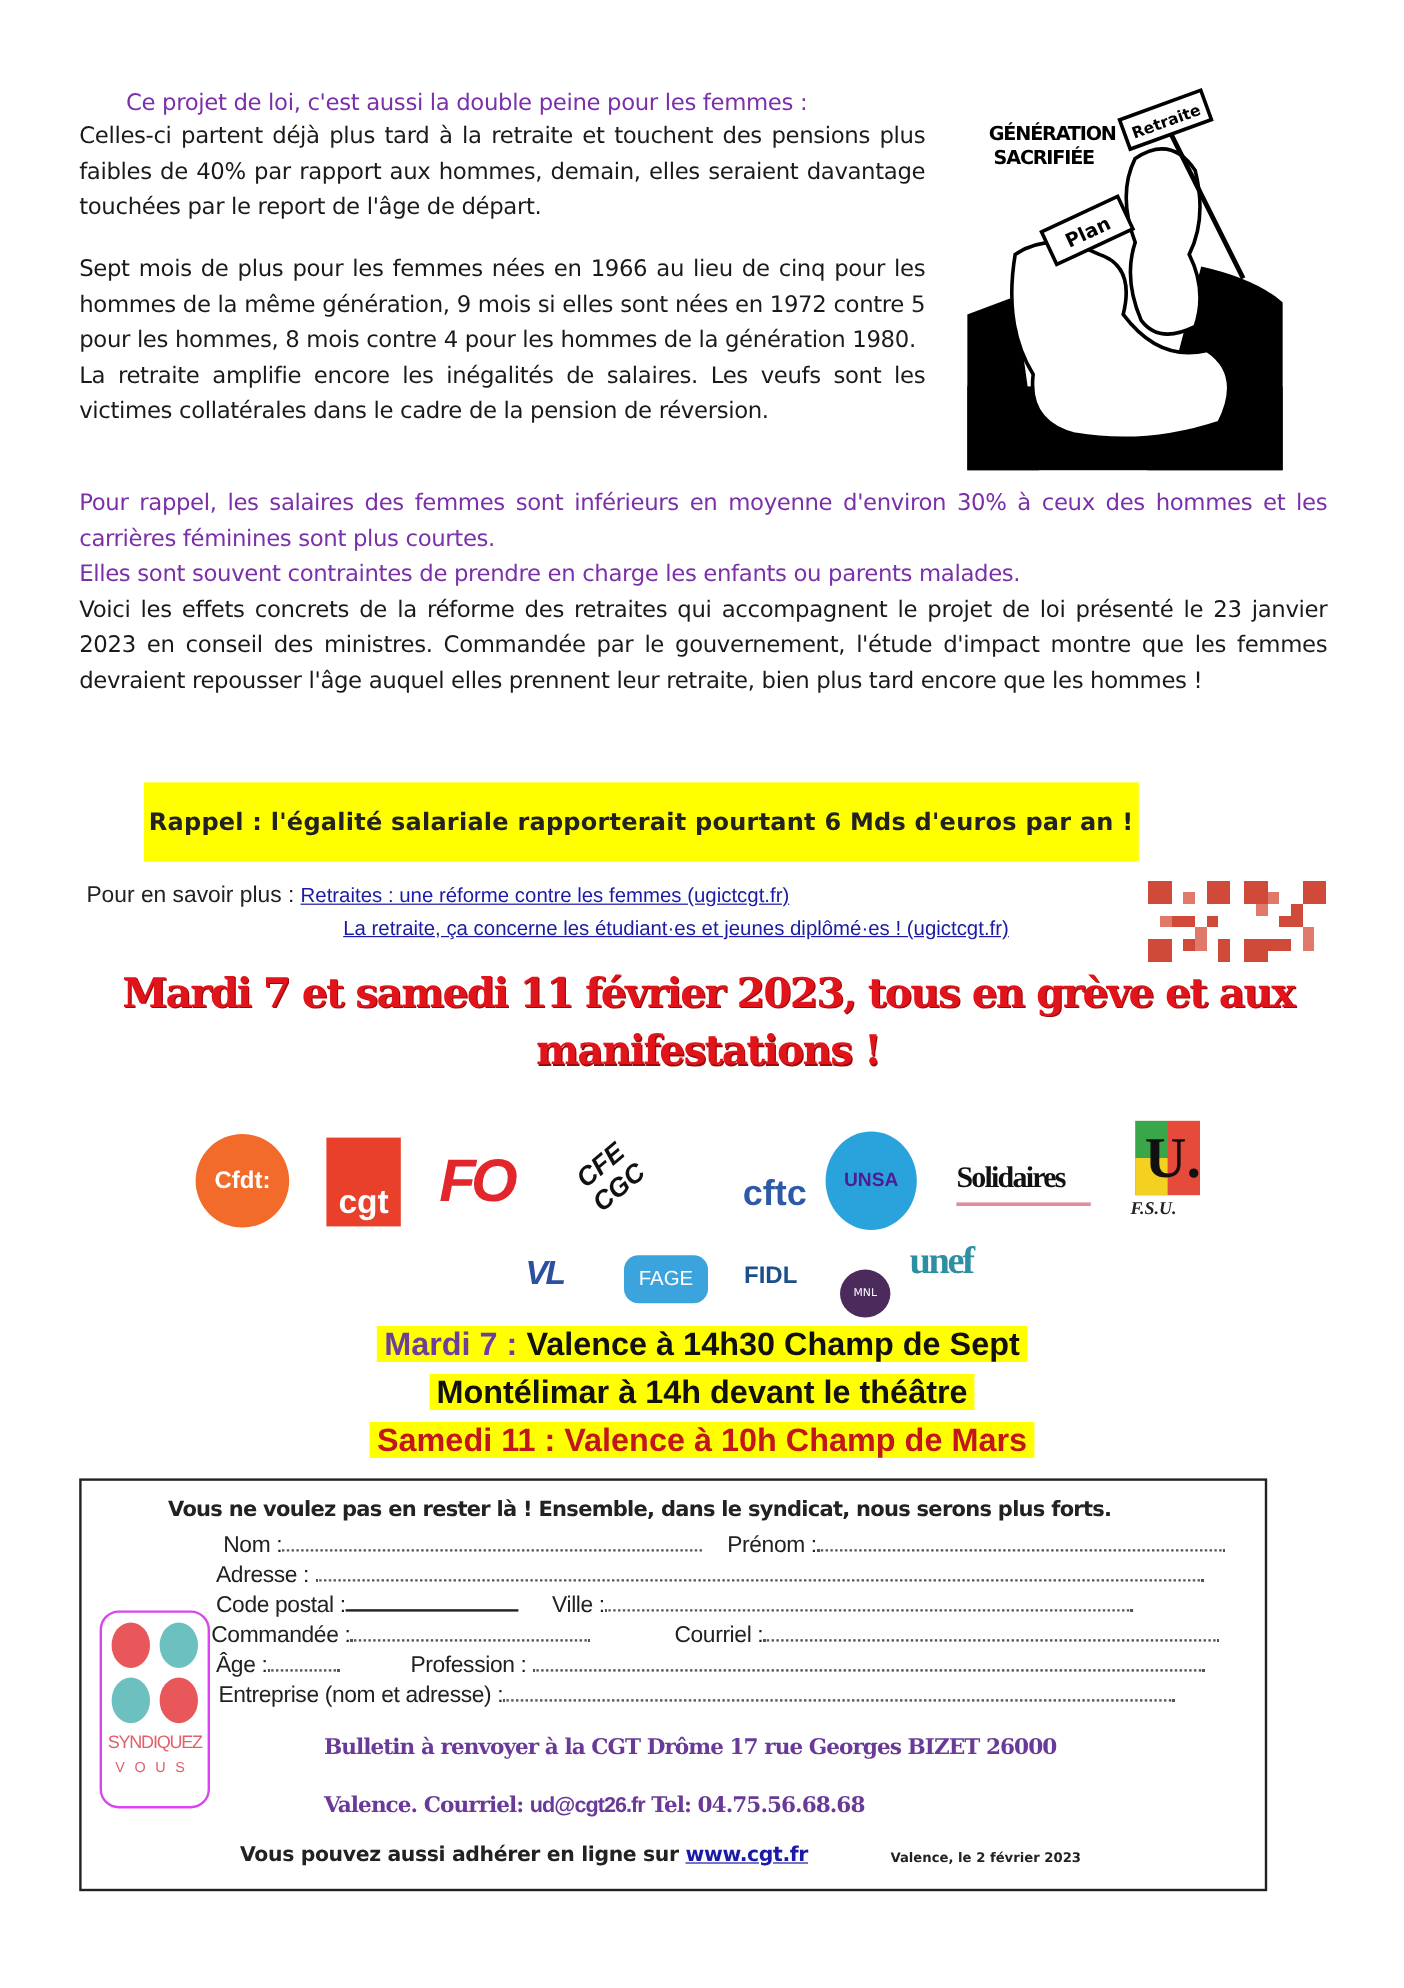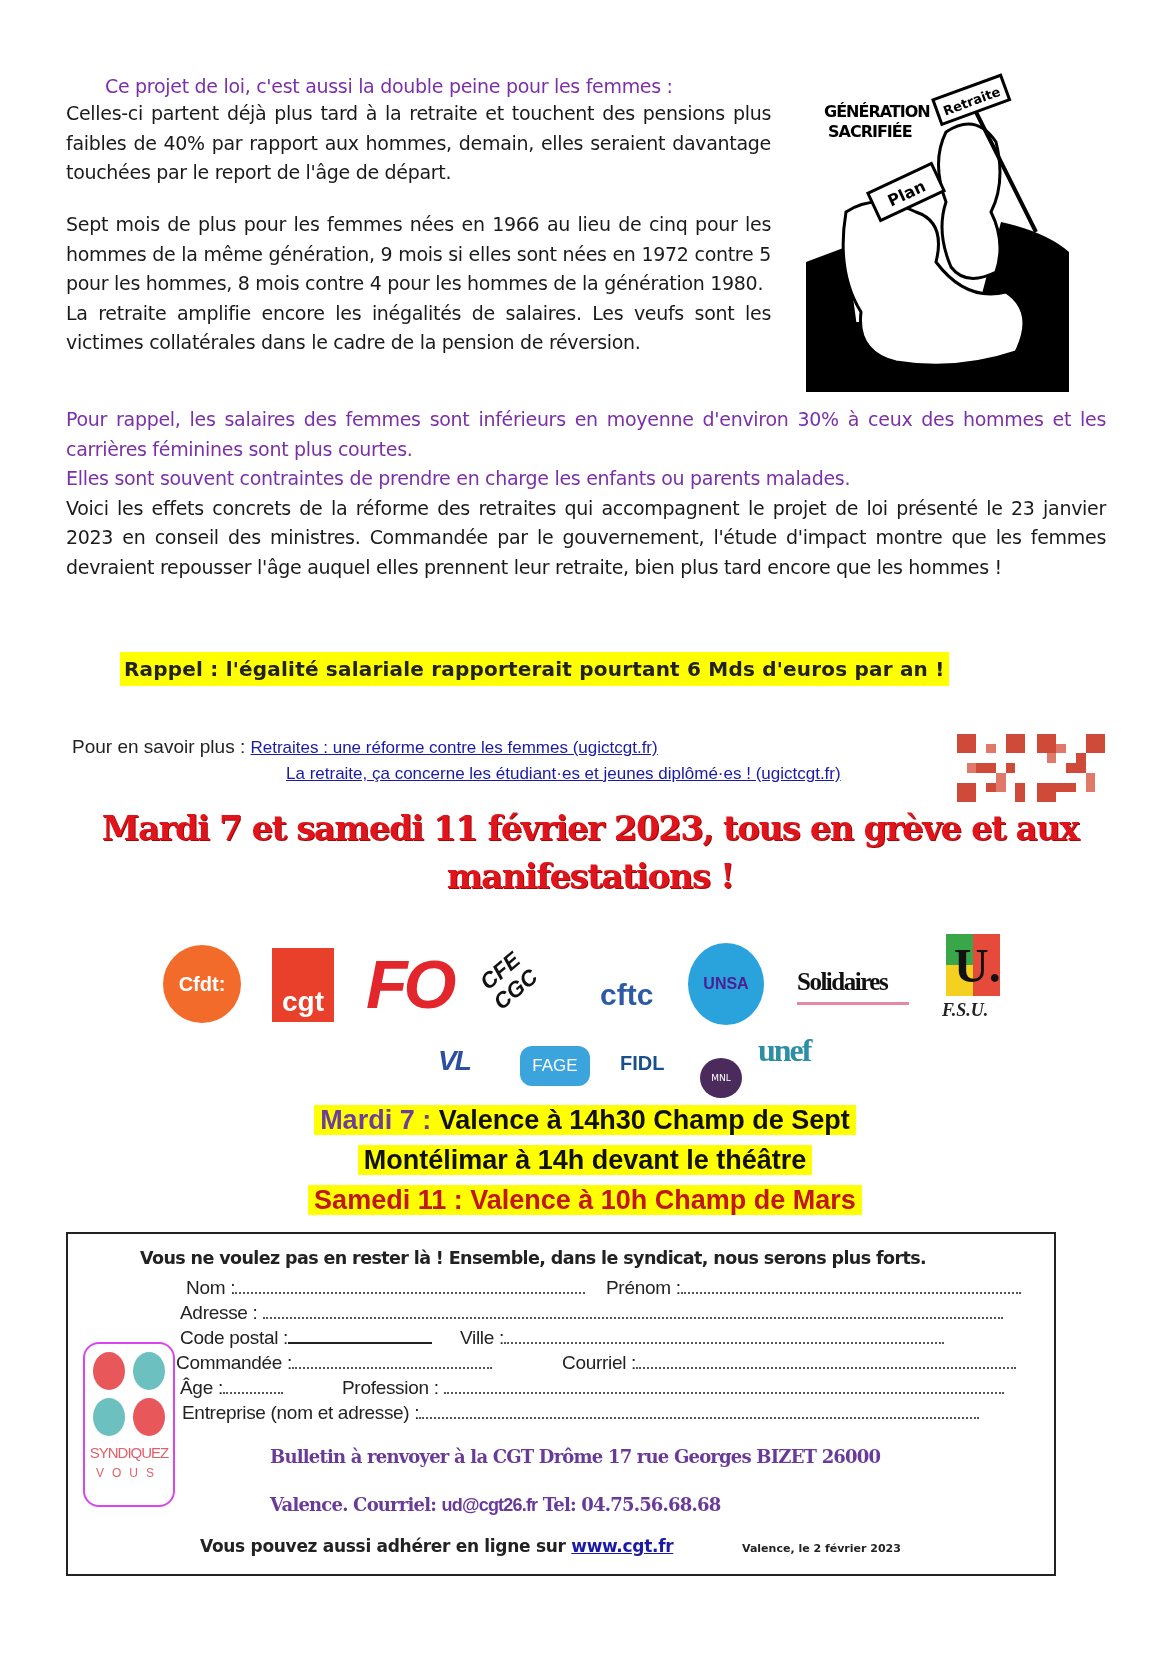--- a/index.html
+++ b/index.html
@@ -6,21 +6,21 @@
   body { width:1170px; height:1657px; position:relative; overflow:hidden; font-family:"DejaVu Sans", sans-serif; color:#1a1a1a; }
   .abs { position:absolute; }
   .comic { font-family:"DejaVu Sans", sans-serif; font-size:19px; line-height:29.5px; letter-spacing:-0.3px; }
   .purple { color:#7b2fa8; }
   .justify { text-align:justify; }
   #intro-title { left:105px; top:72px; font-size:19px; }
   #block1 { left:66px; top:99px; width:705px; }
   #block2 { left:66px; top:210px; width:705px; }
   #cartoon { left:806px; top:72px; width:263px; height:320px; }
   #block3 { left:66px; top:405px; width:1040px; }
-  #rappel { left:120px; top:652px; height:34px; background:#ffff00; padding:0 4px; font-weight:bold; font-size:20px; line-height:34px; color:#222; letter-spacing:0.2px; }
+  #rappel { left:120px; top:652px; height:34px; background:#ffff00; padding:16px 4px; font-weight:bold; font-size:20px; line-height:34px; color:#222; letter-spacing:0.2px; }
   #savoir { left:72px; top:736px; font-family:"Liberation Sans", sans-serif; font-size:19px; color:#222; }
   #savoir a, .link { color:#1a1aa6; text-decoration:underline; font-family:"Liberation Sans", sans-serif; font-size:17px; }
   #link2 { left:286px; top:764px; }
   .qr { width:70px; height:68px; background:#fff; }
   #headline { left:70px; top:804px; width:1040px; text-align:center; font-family:"DejaVu Serif", serif; font-weight:bold; color:#e0141a; font-size:34px; line-height:48px; letter-spacing:-1.5px; text-shadow:1px 1px 0 #9a0a0a; }
   .logo { position:absolute; }
   #dates { left:0; top:1100px; width:1170px; text-align:center; font-family:"Liberation Sans", sans-serif; font-weight:bold; font-size:27px; line-height:40px; }
   .hl { background:#ffff00; padding:0 6px; }
   #form { left:66px; top:1232px; width:990px; height:344px; border:2px solid #222; box-sizing:border-box; }
   #form-title { left:140px; top:1248px; font-family:"DejaVu Sans", sans-serif; font-weight:bold; font-size:17.5px; letter-spacing:-0.6px; color:#222; }
@@ -101,30 +101,30 @@
       <rect x="2" y="5" width="2" height="1" fill="#d04a3a"></rect>
       <rect x="1" y="2" width="1" height="1" fill="#e0796a"></rect>
       <rect x="4" y="2" width="1" height="1" fill="#d04a3a"></rect>
   </svg>
 </div>
 
 <div id="headline" class="abs">Mardi 7 et samedi 11 février 2023, tous en grève et aux manifestations !</div>
 
 <div class="logo" style="left:163px;top:945px;width:78px;height:78px;border-radius:50%;background:#f26b2a;color:#fff;font-weight:bold;font-family:'Liberation Sans',sans-serif;font-size:20px;display:flex;align-items:center;justify-content:center;">Cfdt:</div>
 <div class="logo" style="left:272px;top:948px;width:62px;height:74px;background:#e8402a;color:#fff;font-weight:bold;font-family:'Liberation Sans',sans-serif;font-size:28px;display:flex;align-items:flex-end;justify-content:center;padding-bottom:4px;box-sizing:border-box;">cgt</div>
-<div class="logo" style="left:366px;top:945px;width:80px;height:78px;color:#e3262b;font-weight:bold;font-style:italic;font-family:'Liberation Sans',sans-serif;font-size:68px;line-height:78px;letter-spacing:-4px;">FO</div>
+<div class="logo" style="left:366px;top:945px;width:80px;height:78px;color:#e3262b;font-weight:bold;font-style:italic;font-family:'Liberation Sans',sans-serif;font-size:50px;line-height:78px;letter-spacing:-4px;">FO</div>
 <div class="logo" style="left:472px;top:955px;width:80px;height:60px;color:#111;font-weight:bold;font-style:italic;font-family:'Liberation Sans',sans-serif;font-size:22px;line-height:24px;transform:rotate(-40deg);text-align:center;">CFE CGC</div>
-<div class="logo" style="left:600px;top:960px;width:66px;height:50px;color:#2d5aa6;font-weight:bold;font-family:'Liberation Sans',sans-serif;font-size:30px;line-height:70px;">cftc</div>
+<div class="logo" style="left:619px;top:960px;width:66px;height:50px;color:#2d5aa6;font-weight:bold;font-family:'Liberation Sans',sans-serif;font-size:30px;line-height:70px;">cftc</div>
 <div class="logo" style="left:688px;top:943px;width:76px;height:82px;border-radius:50%;background:#2aa3dc;color:#4c1d95;font-weight:bold;font-family:'Liberation Sans',sans-serif;font-size:16px;display:flex;align-items:center;justify-content:center;">UNSA</div>
 <div class="logo" style="left:797px;top:962px;width:112px;height:40px;color:#111;font-weight:bold;font-family:'Liberation Serif',serif;font-size:25px;line-height:40px;letter-spacing:-1.5px;border-bottom:3px solid #e48aa0;">Solidaires</div>
 <div class="logo" style="left:940px;top:934px;width:68px;height:86px;">
   <div style="position:absolute;left:6px;top:0;width:54px;height:62px;background:linear-gradient(90deg,#3aa64a 50%,#e64a3a 50%);"></div>
   <div style="position:absolute;left:6px;top:31px;width:27px;height:31px;background:#f4d020;"></div>
   <div style="position:absolute;left:14px;top:4px;font-family:'Liberation Serif',serif;font-weight:bold;font-size:48px;color:#111;">U.</div>
-  <div style="position:absolute;left:2px;top:66px;font-family:'Liberation Serif',serif;font-style:italic;font-weight:bold;font-size:18px;color:#222;">F.S.U.</div>
+  <div style="position:absolute;left:2px;top:66px;font-family:'Liberation Serif',serif;font-style:italic;font-weight:bold;font-size:15px;color:#222;">F.S.U.</div>
 </div>
 
 <div class="logo" style="left:438px;top:1045px;width:56px;height:38px;color:#2d4fa0;font-weight:bold;font-family:'Liberation Sans',sans-serif;font-size:28px;font-style:italic;letter-spacing:-2px;">VL</div>
 <div class="logo" style="left:520px;top:1046px;width:70px;height:40px;border-radius:12px;background:#3ba4dd;color:#fff;font-family:'Liberation Sans',sans-serif;font-size:17px;display:flex;align-items:center;justify-content:center;">FAGE</div>
 <div class="logo" style="left:620px;top:1052px;width:56px;height:30px;color:#1b4f8a;font-weight:bold;font-family:'Liberation Sans',sans-serif;font-size:20px;">FIDL</div>
 <div class="logo" style="left:700px;top:1058px;width:42px;height:40px;border-radius:50%;background:#4b2a5c;color:#fff;font-size:9px;display:flex;align-items:center;justify-content:center;">MNL</div>
 <div class="logo" style="left:758px;top:1032px;width:90px;height:40px;color:#2c8fa3;font-family:'Liberation Serif',serif;font-weight:bold;font-size:32px;letter-spacing:-2px;">unef</div>
 
 <div id="dates" class="abs">
   <div><span class="hl"><span style="color:#6b3f9a">Mardi 7 :</span> <span style="color:#111">Valence à 14h30 Champ de Sept</span></span></div>

